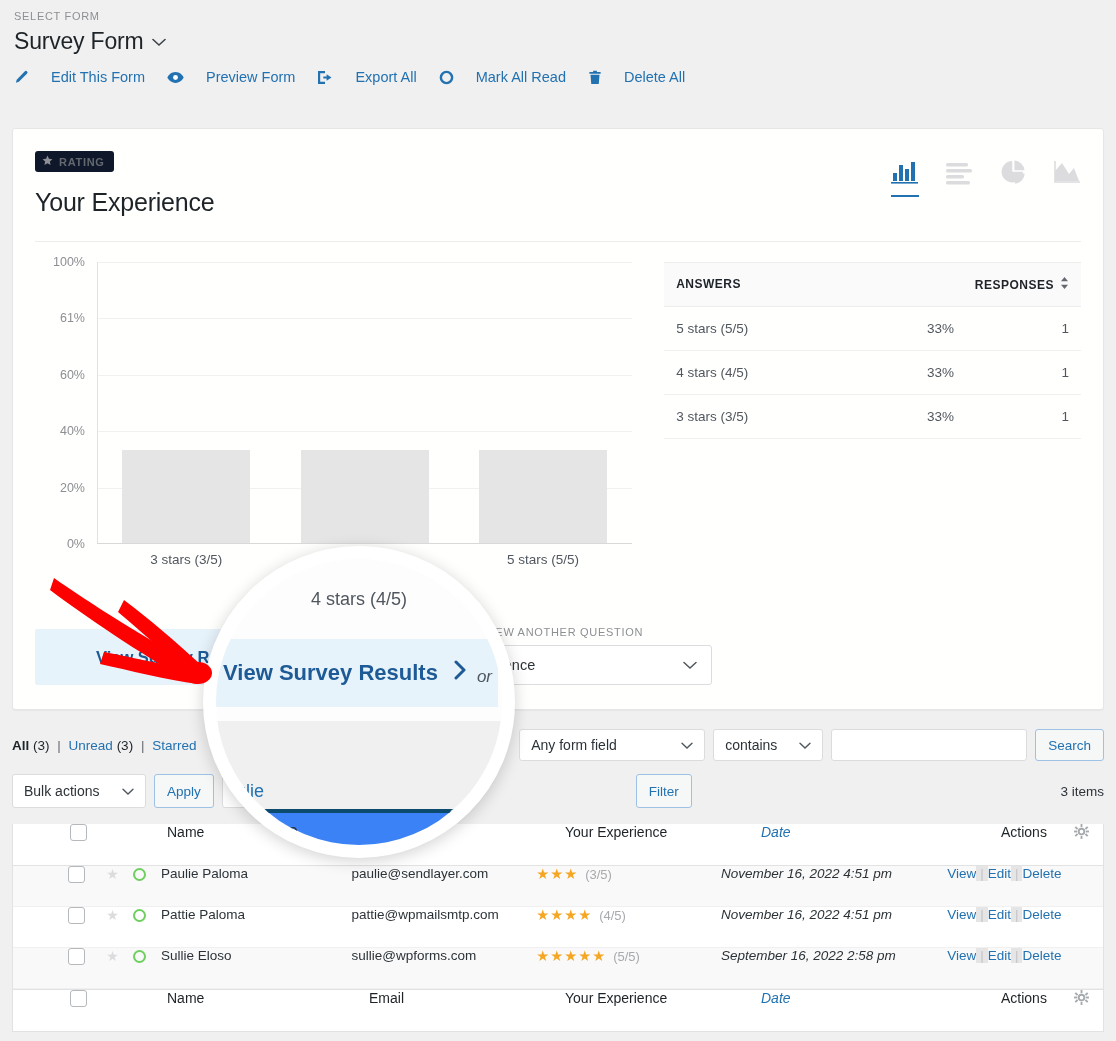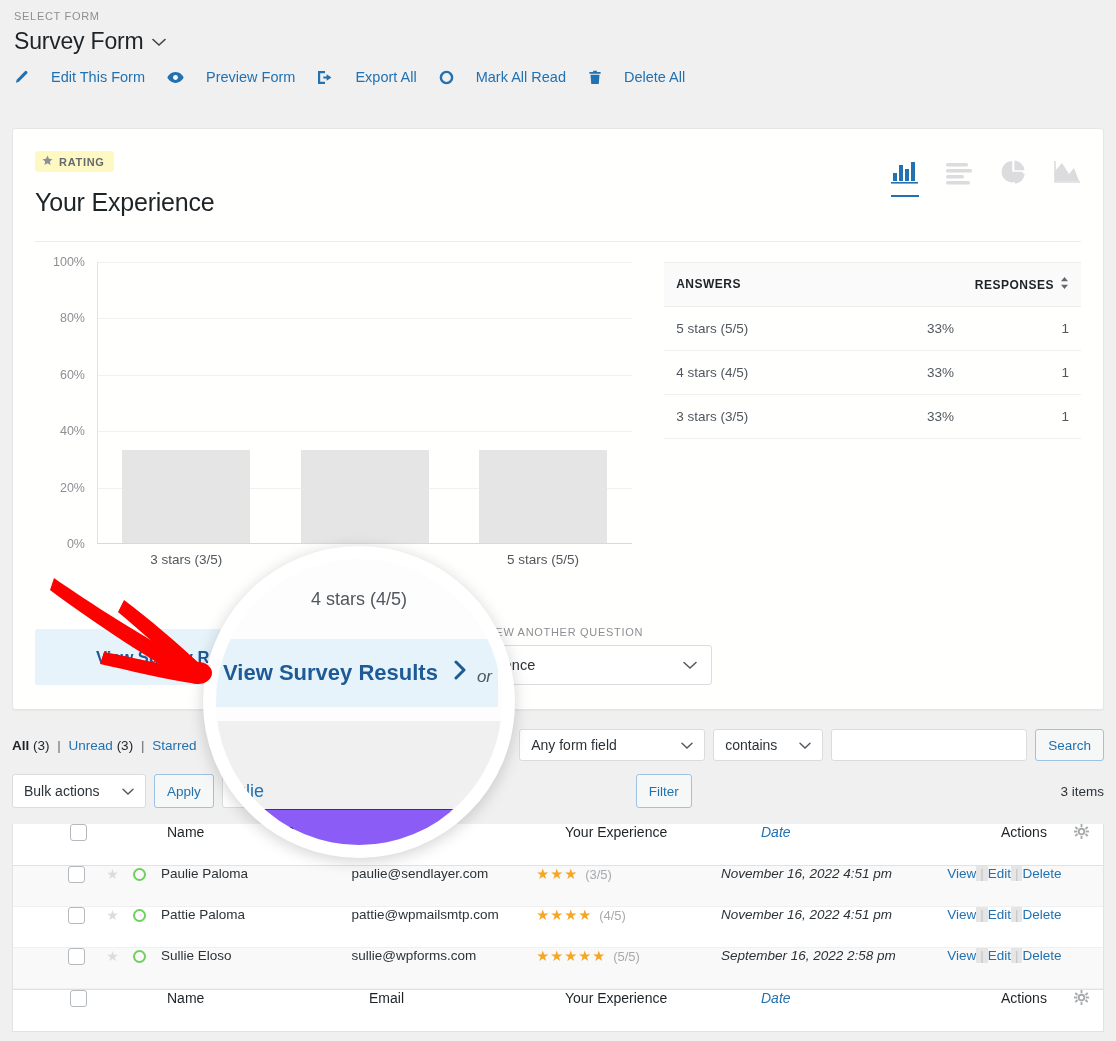--- a/index.html
+++ b/index.html
@@ -30,21 +30,21 @@
 
   
   .chart-card {
     position: absolute; left: 12px; top: 128px; width: 1092px; height: 582px;
     background: #fffffe; border: 1px solid #e6e6e6; border-radius: 3px;
     box-shadow: 0 1px 1px rgba(0,0,0,.04);
   }
   .chart-head { padding: 22px 22px 0 22px; display: flex; justify-content: space-between; }
   .rating-badge {
     display: inline-flex; align-items: center; gap: 6px;
-    background: #fef9c3; color: #646970; font-size: 11px; letter-spacing: .7px;
+    background: #0f172a; color: #646970; font-size: 11px; letter-spacing: .7px;
     padding: 4px 9px 4px 7px; border-radius: 3px; font-weight: 600;
   }
   .chart-q-title { font-size: 25px; font-weight: 400; color: #1d2327; margin-top: 16px; letter-spacing: -.2px; }
   .chart-type-icons { display: flex; align-items: flex-start; gap: 26px; padding-top: 8px; }
   .ct-icon { cursor: pointer; padding-bottom: 6px; }
   .ct-icon.active { border-bottom: 2px solid #2271b1; }
   .card-divider { height: 1px; background: #ededed; margin: 24px 22px 0 22px; }
 
   
   .chart-body { display: flex; padding: 20px 22px 0 22px; }
@@ -185,21 +185,21 @@
   }
   .mag-or { position: absolute; right: 10px; top: 108px; font-style: italic; font-size: 17px; color: #50575e; }
   .mag-starred { position: absolute; left: 0; top: 222px; font-size: 18px; color: #2271b1; }
   .mag-apply {
     position: absolute; left: -30px; top: 250px; height: 44px; border: 1px solid #9ec2e6;
     border-radius: 4px; background: #f6f7f7; color: #2271b1; font-size: 18px;
     display: flex; align-items: center; padding: 0 14px;
   }
   .mag-search {
     position: absolute; left: 42px; top: 250px; width: 216px; height: 44px;
-    border: 1px solid #0c4a6e; border-radius: 4px; background: #8b5cf6;
+    border: 4px solid #0c4a6e; border-radius: 4px; background: #3b82f6;
     display: flex; align-items: center; padding: 17px 14px; font-size: 18px; color: #2c3338;
     overflow: hidden;
   }
   .mag-filter {
     position: absolute; right: -22px; top: 250px; height: 44px; border: 1px solid #9ec2e6;
     border-radius: 4px; background: #f6f7f7; color: #2271b1; font-size: 18px;
     display: flex; align-items: center; padding: 0 16px;
   }
 
   .red-arrow { position: absolute; left: 48px; top: 560px; z-index: 45; pointer-events: none; }
@@ -317,21 +317,21 @@
         </div>
       </div>
     </div>
     <div class="card-divider"></div>
 
     <div class="chart-body">
 
       <div class="plot-wrap">
         <div class="y-labels">
           <div class="y-label" style="top:0%">100%</div>
-          <div class="y-label" style="top:20%">80%</div>
+          <div class="y-label" style="top:20%">61%</div>
           <div class="y-label" style="top:40%">60%</div>
           <div class="y-label" style="top:60%">40%</div>
           <div class="y-label" style="top:80%">20%</div>
           <div class="y-label" style="top:100%">0%</div>
         </div>
         <div class="grid-area">
           <div class="gridline" style="top:0%"></div>
           <div class="gridline" style="top:20%"></div>
           <div class="gridline" style="top:40%"></div>
           <div class="gridline" style="top:60%"></div>

